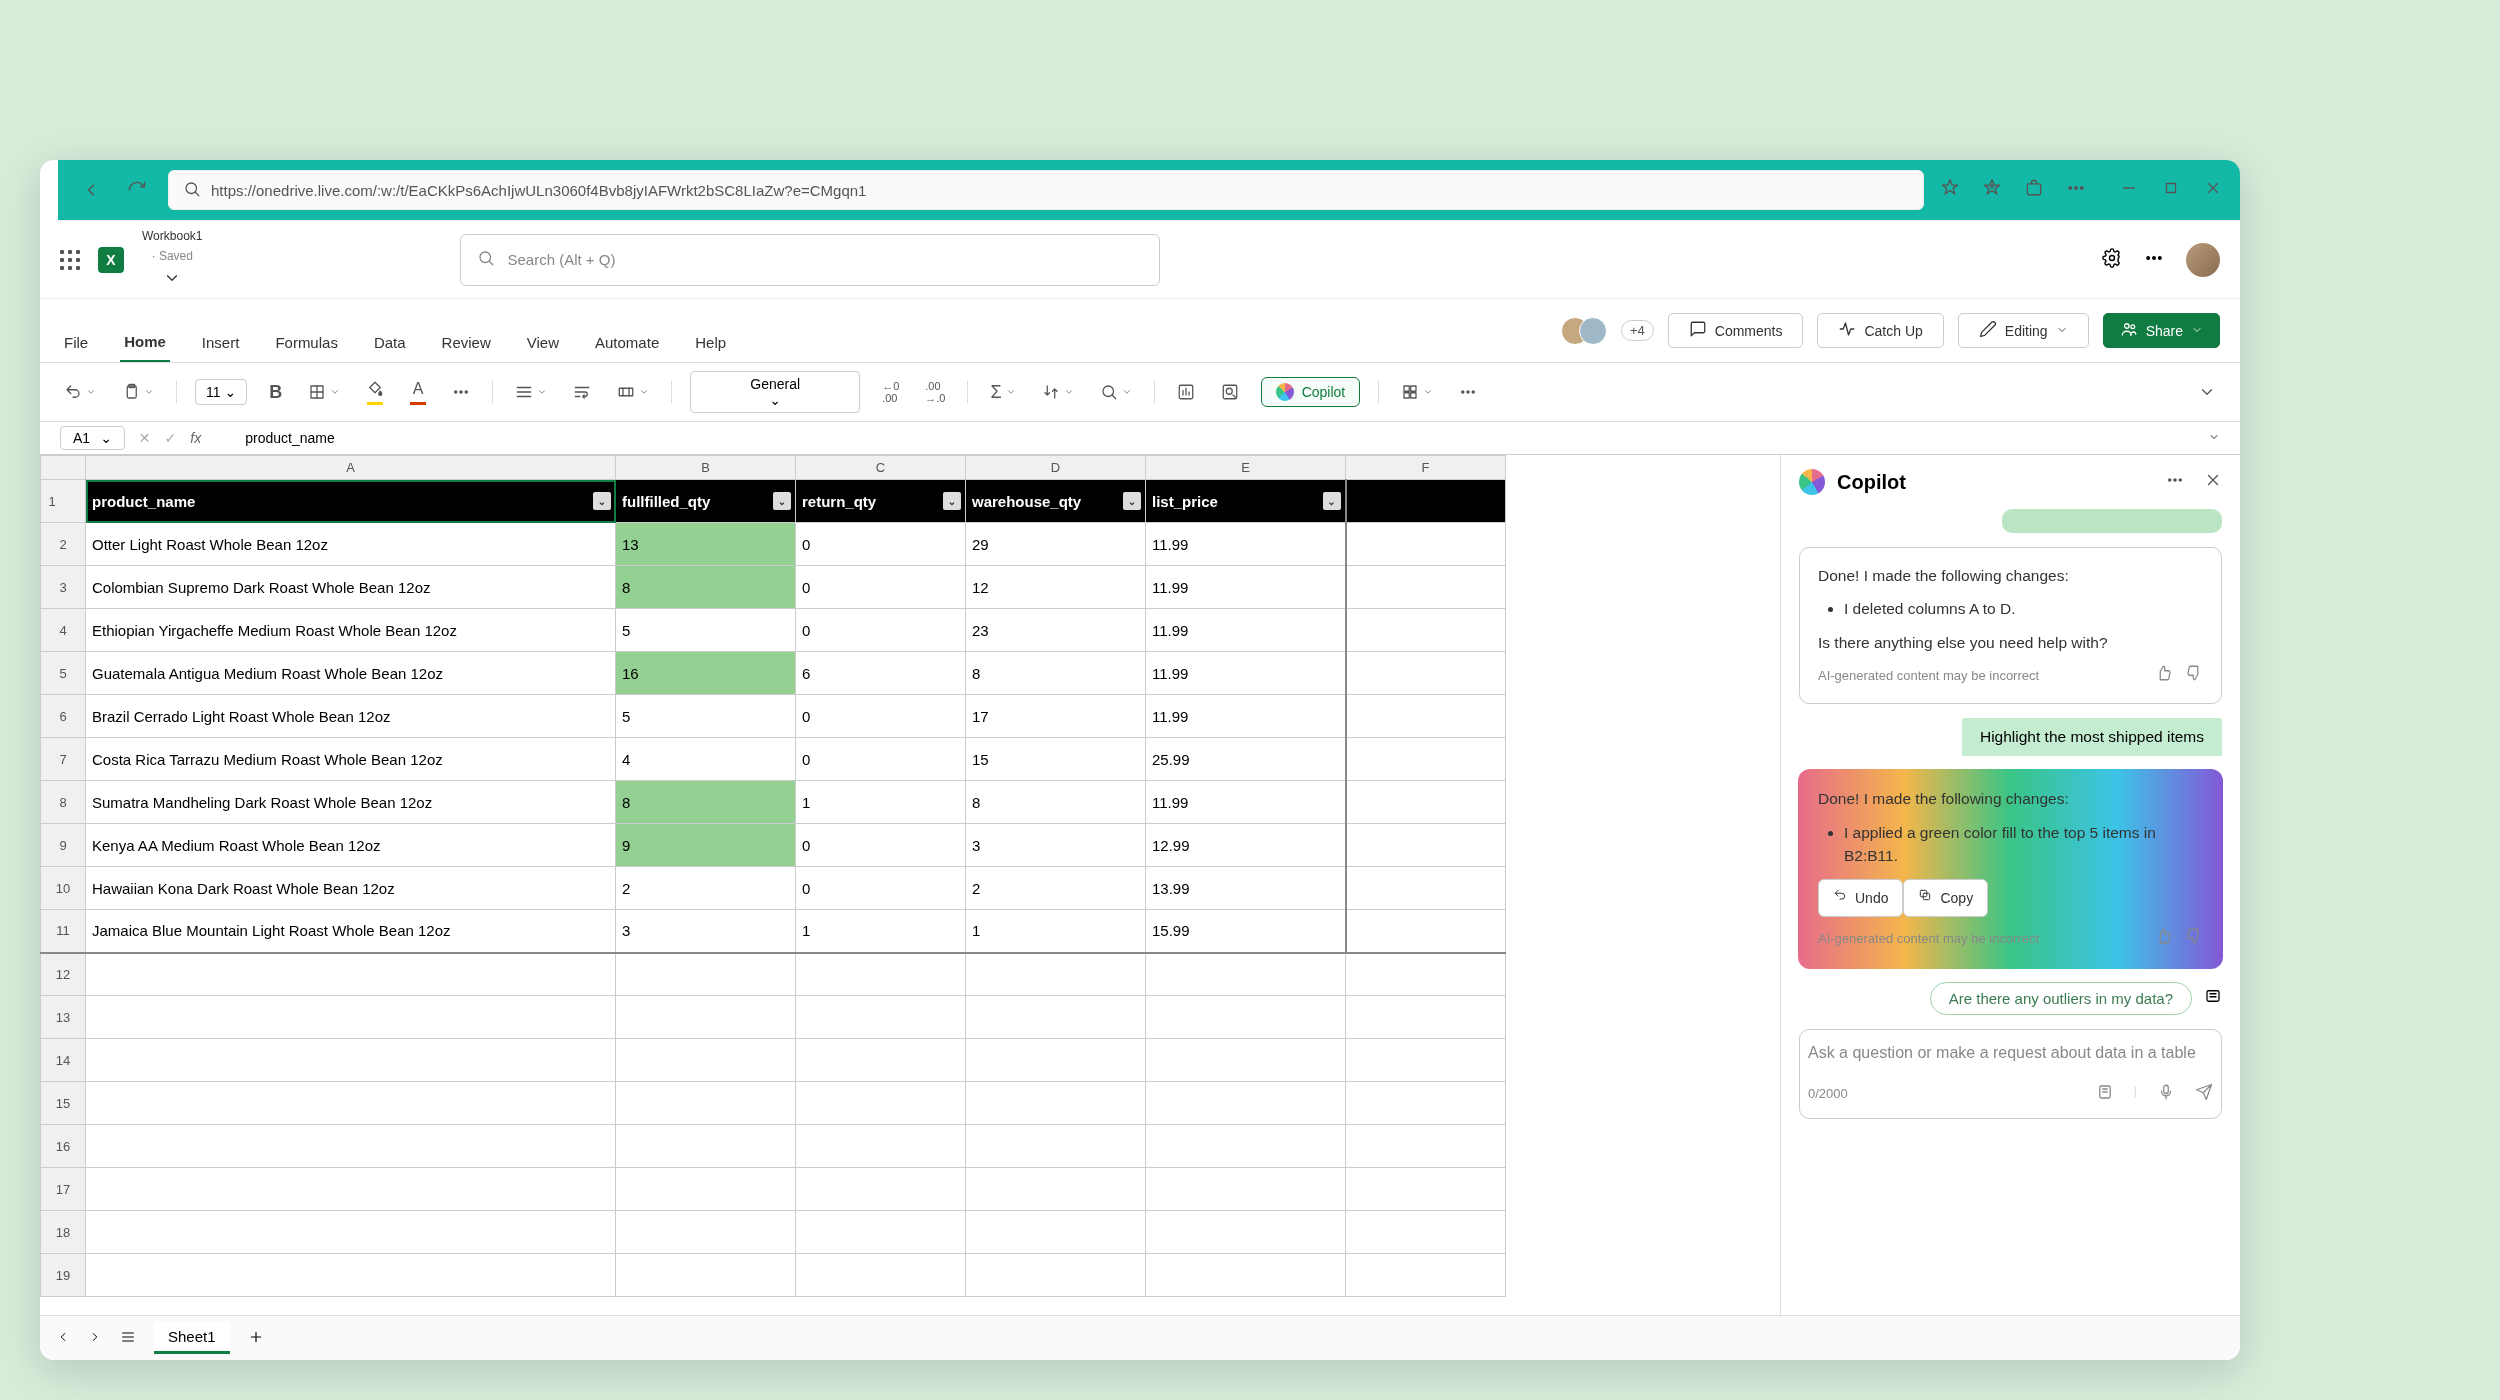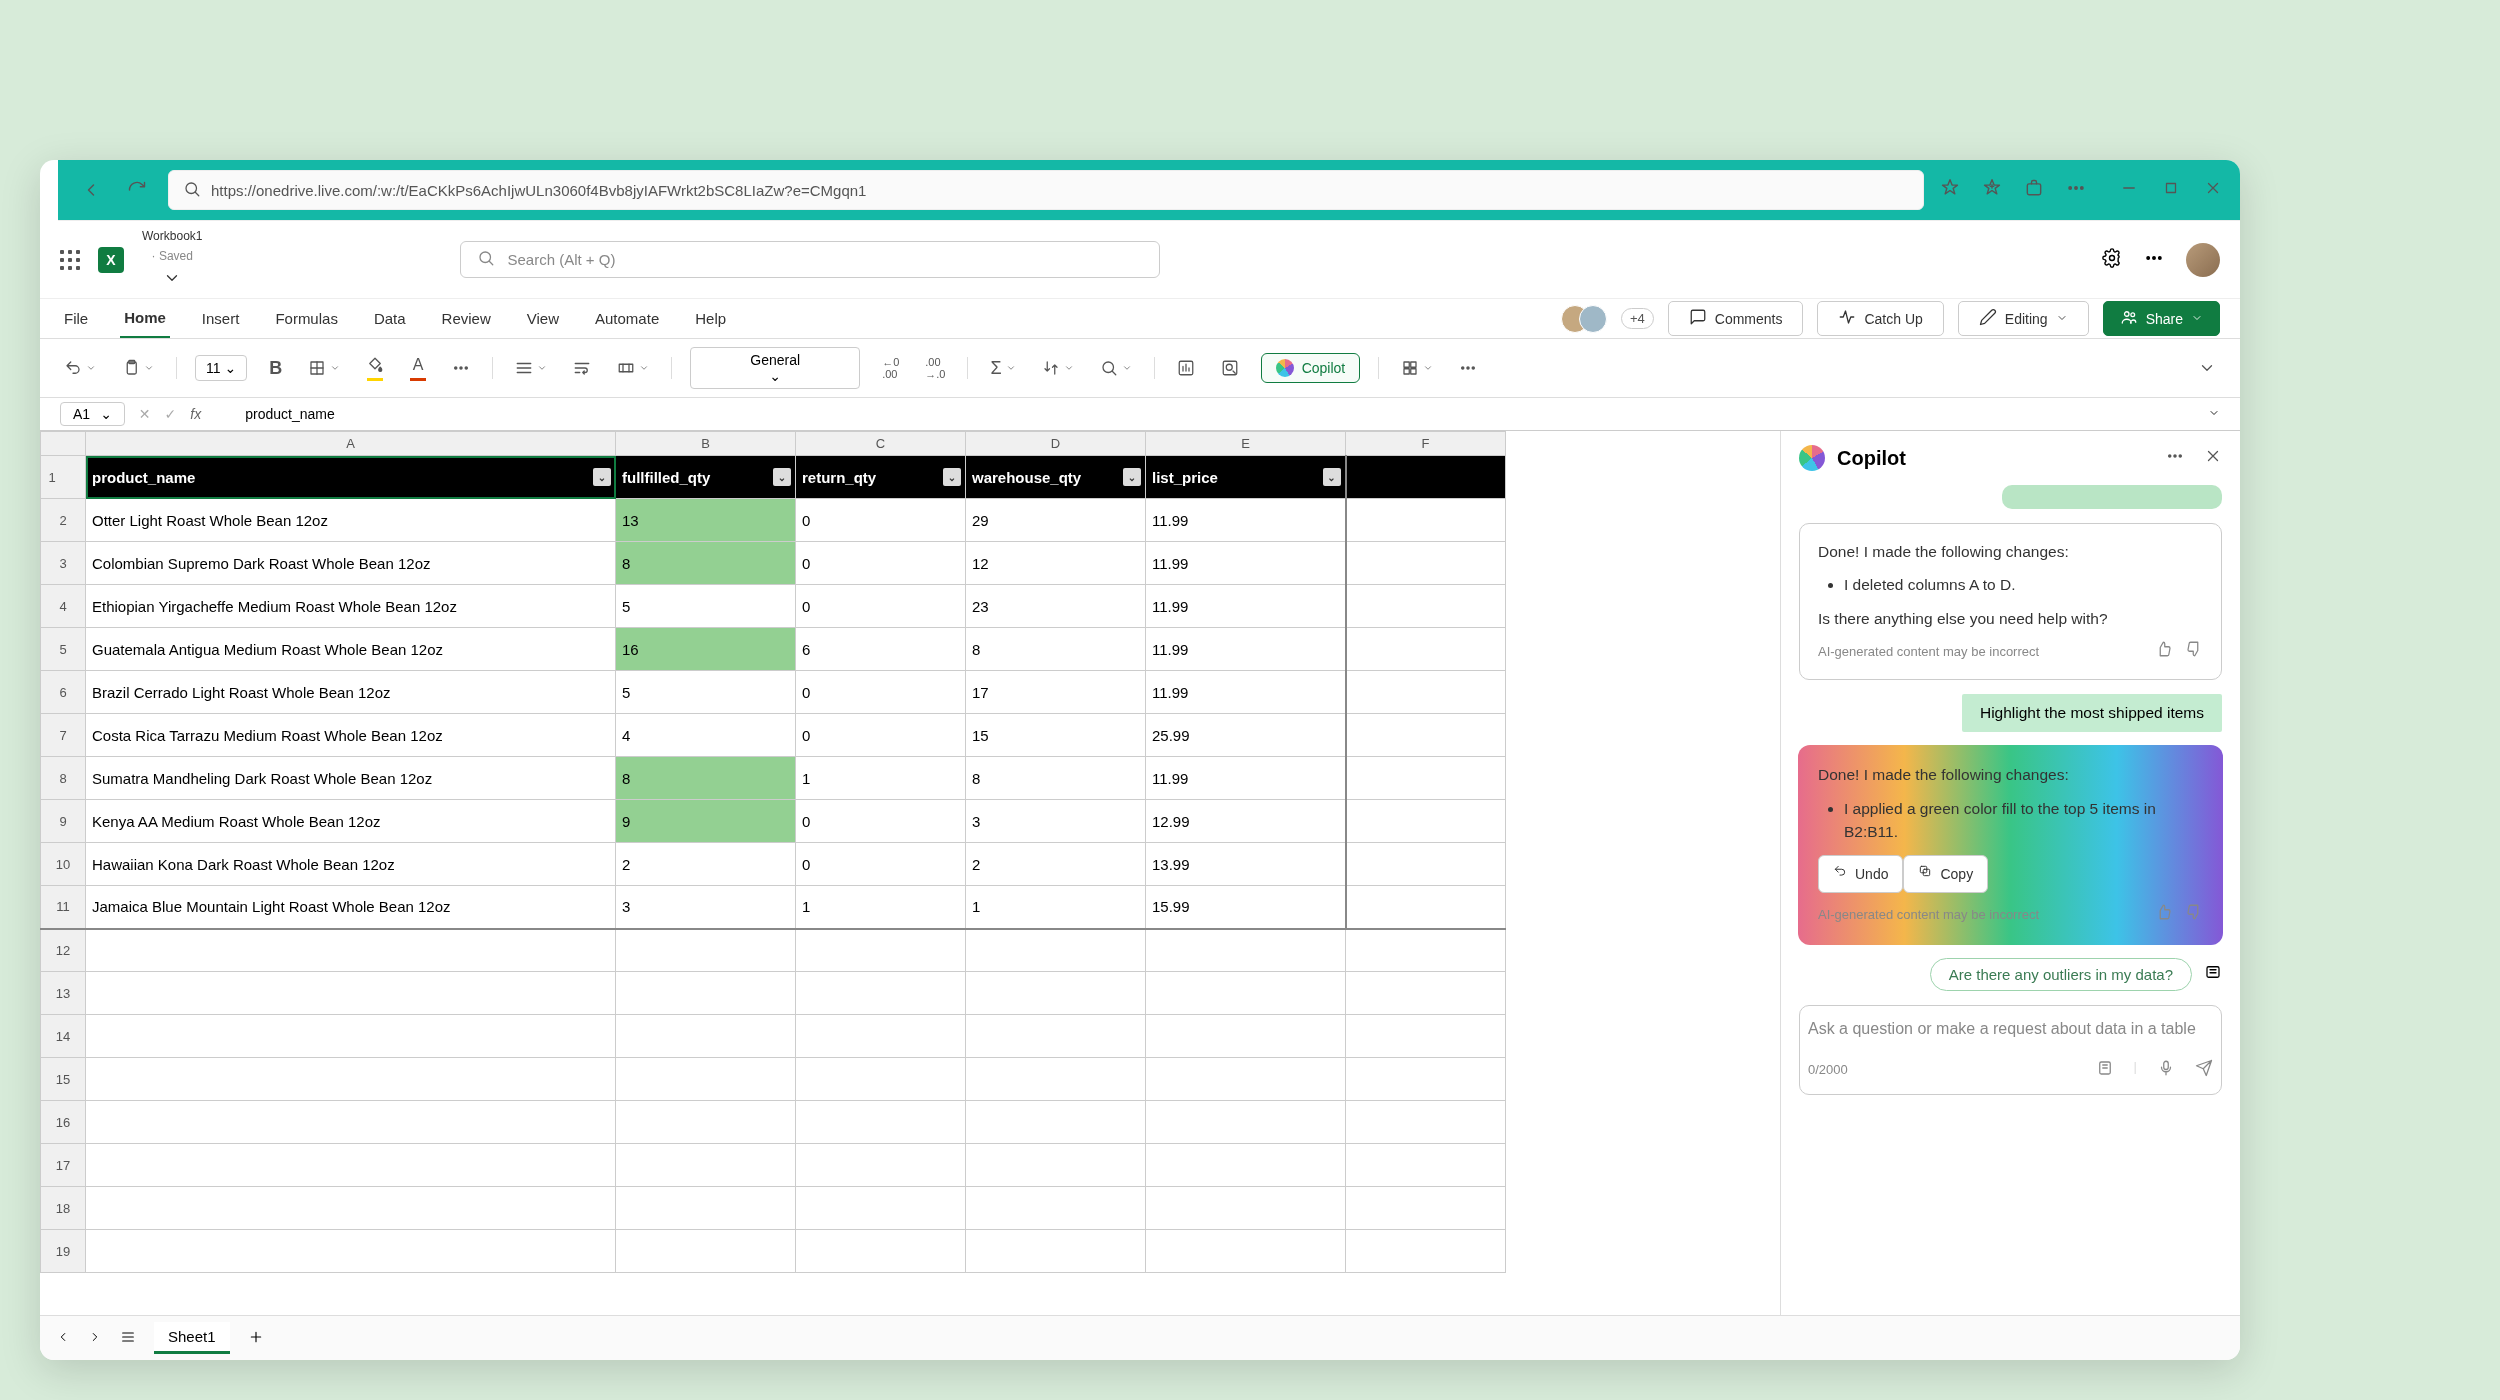--- a/index.html
+++ b/index.html
@@ -13,27 +13,27 @@
 .url-container { flex: 1; display: flex; align-items: center; gap: 10px; height: 40px; padding: 0 14px; border-radius: 6px; background: #fafafa; border: 1px solid #eee; color: #555; font-size: 15px; }
 .url-icons { display: flex; gap: 22px; color: #555; }
 .win-controls { display: flex; gap: 24px; margin-left: 18px; color: #555; }
 
 
 .title-bar { display: flex; align-items: center; padding: 8px 20px; gap: 18px; border-bottom: 1px solid #eee; }
 .waffle { display: grid; grid-template-columns: repeat(3,4px); grid-template-rows: repeat(3,4px); gap: 4px; }
 .waffle div { background: #555; border-radius: 1px; }
 .excel-logo { width: 26px; height: 26px; background: #107c41; border-radius: 4px; color: #fff; display: flex; align-items: center; justify-content: center; font-weight: bold; font-size: 14px; }
 .doc-name { font-size: 12px; color: #333; display: flex; align-items: center; gap: 6px; flex-direction: column; }
-.searchbar { margin-left: 240px; width: 700px; height: 37px; border: 1px solid #ccc; border-radius: 6px; display: flex; align-items: center; padding: 0 16px; gap: 12px; color: #888; font-size: 15px; }
+.searchbar { margin-left: 240px; width: 700px; height: 52px; border: 1px solid #ccc; border-radius: 6px; display: flex; align-items: center; padding: 0 16px; gap: 12px; color: #888; font-size: 15px; }
 .title-right { margin-left: auto; display: flex; align-items: center; gap: 22px; }
 .avatar { width: 34px; height: 34px; border-radius: 50%; background: linear-gradient(135deg, #b89b7a, #8a6d50); }
 
 
 .ribbon-tabs { display: flex; align-items: center; padding: 0 20px; gap: 28px; border-bottom: 1px solid #ddd; }
-.tab { padding: 10px 4px; font-size: 15px; color: #333; }
+.tab { padding: 10px 4px; font-size: 15px; color: #333; margin-top: 24px; }
 .tab.active { border-bottom: 2px solid #107c41; font-weight: 600; }
 .ribbon-right { margin-left: auto; display: flex; align-items: center; gap: 14px; }
 .small-avatar { width: 28px; height: 28px; border-radius: 50%; background: #c5a880; border: 1px solid #fff; }
 .small-avatar.two { background: #9fb8c7; margin-left: -10px; }
 .plus-badge { font-size: 13px; color: #555; border: 1px solid #ccc; border-radius: 12px; padding: 2px 8px; }
 .action-btn { display: flex; align-items: center; gap: 8px; padding: 6px 20px; border: 1px solid #ccc; border-radius: 5px; font-size: 14px; color: #333; background: #fff; }
 .share-btn { background: #107c41; color: #fff; border-color: #107c41; padding: 6px 16px; }
 
 
 .toolbar { display: flex; align-items: center; padding: 8px 20px; gap: 18px; border-bottom: 1px solid #ddd; }

